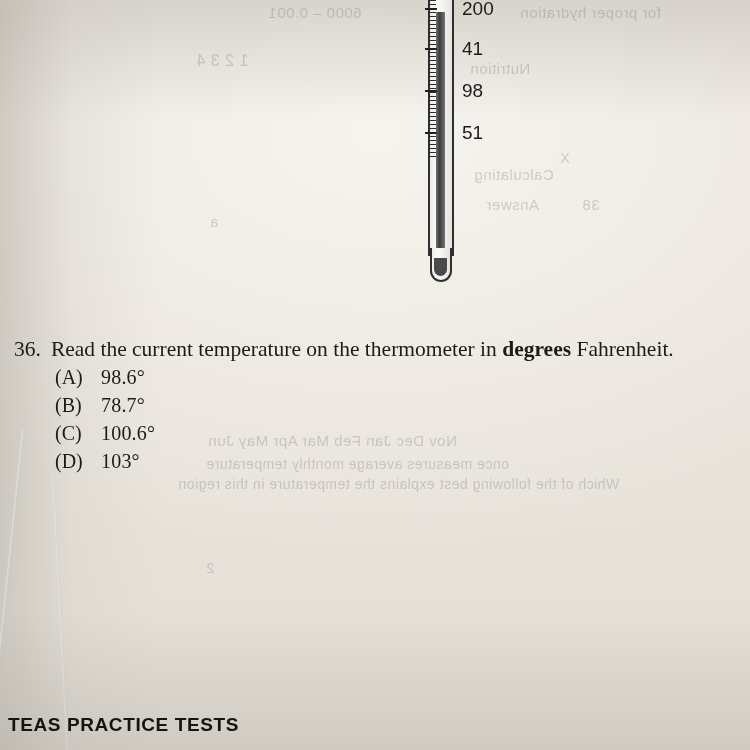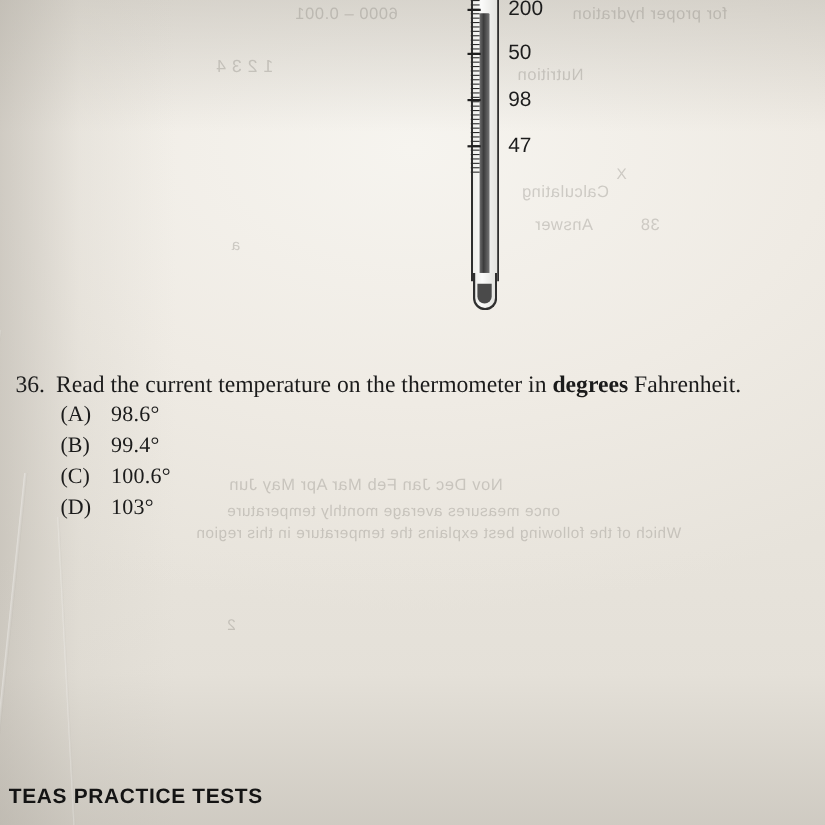--- a/index.html
+++ b/index.html
@@ -243,42 +243,42 @@
         <div class="hatch" style="top: 158px;"></div>
         <div class="hatch" style="top: 162px;"></div>
         <div class="hatch" style="top: 166px;"></div>
         <div class="hatch" style="top: 170px;"></div>
       </div>
 
     <div class="major-tick" style="top:22px"></div>
     <div class="tick-label" style="top:13px">200</div>
 
     <div class="major-tick" style="top:62px"></div>
-    <div class="tick-label" style="top:53px">50</div>
+    <div class="tick-label" style="top:53px">41</div>
 
     <div class="major-tick" style="top:104px"></div>
     <div class="tick-label" style="top:95px">98</div>
 
     <div class="major-tick" style="top:146px"></div>
-    <div class="tick-label" style="top:137px">47</div>
+    <div class="tick-label" style="top:137px">51</div>
   </div>
 
   <div class="question">
     <span class="q-num">36.</span>
     <span class="q-text"><span>Read the current temperature on the thermometer in </span><span class="bold-ish">degrees</span><span> Fahrenheit.</span></span>
   </div>
 
   <div class="choices">
     <div class="choice">
       <span class="lbl">(A)</span>
       <span class="val">98.6°</span>
     </div>
     <div class="choice">
       <span class="lbl">(B)</span>
-      <span class="val">99.4°</span>
+      <span class="val">78.7°</span>
     </div>
     <div class="choice">
       <span class="lbl">(C)</span>
       <span class="val">100.6°</span>
     </div>
     <div class="choice">
       <span class="lbl">(D)</span>
       <span class="val">103°</span>
     </div>
   </div>

